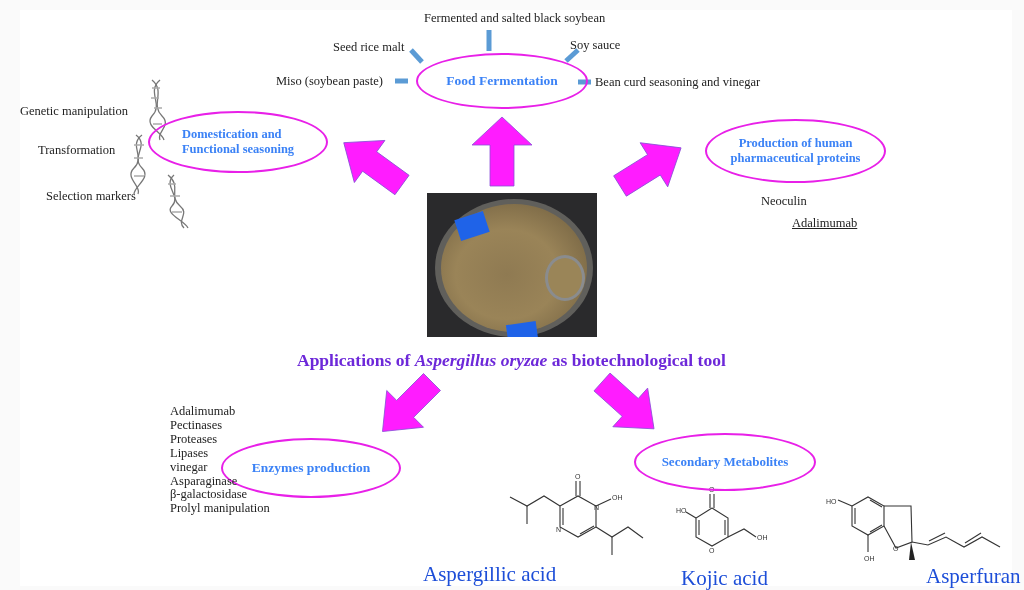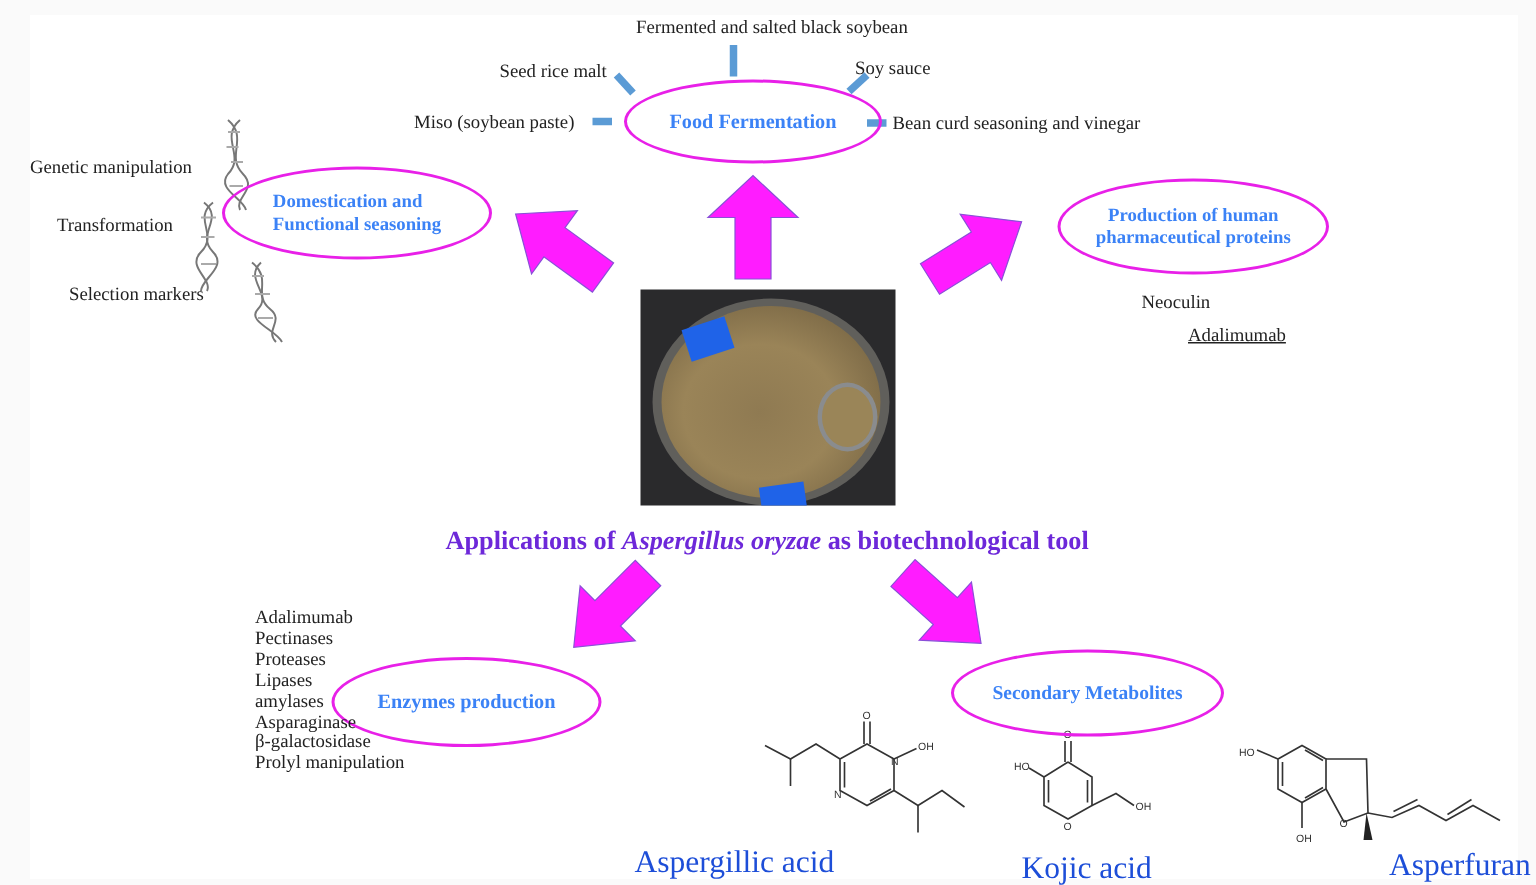--- a/index.html
+++ b/index.html
@@ -173,21 +173,21 @@
 </div>
 
 <div class="oval" style="left:221px;top:438px;width:180px;height:60px;font-size:13.5px;">
   <span>Enzymes production</span>
 </div>
 <div class="abs" style="left:170px;top:405px;">
   <div class="list-item">Adalimumab</div>
   <div class="list-item">Pectinases</div>
   <div class="list-item">Proteases</div>
   <div class="list-item">Lipases</div>
-  <div class="list-item">amylases</div>
+  <div class="list-item">vinegar</div>
   <div class="list-item">Asparaginase</div>
   <div class="list-item">β-galactosidase</div>
   <div class="list-item">Prolyl manipulation</div>
 </div>
 
 <div class="oval" style="left:634px;top:433px;width:182px;height:58px;font-size:13px;">
   <span>Secondary Metabolites</span>
 </div>
 <div class="abs mol-name" style="left:423px;top:562px;">Aspergillic acid</div>
 <div class="abs mol-name" style="left:681px;top:566px;">Kojic acid</div>

